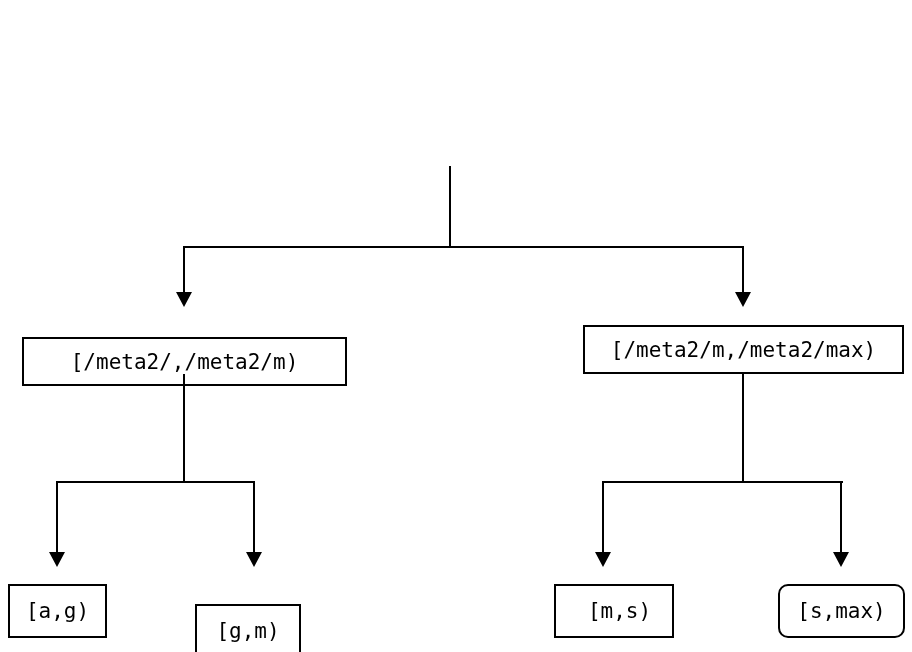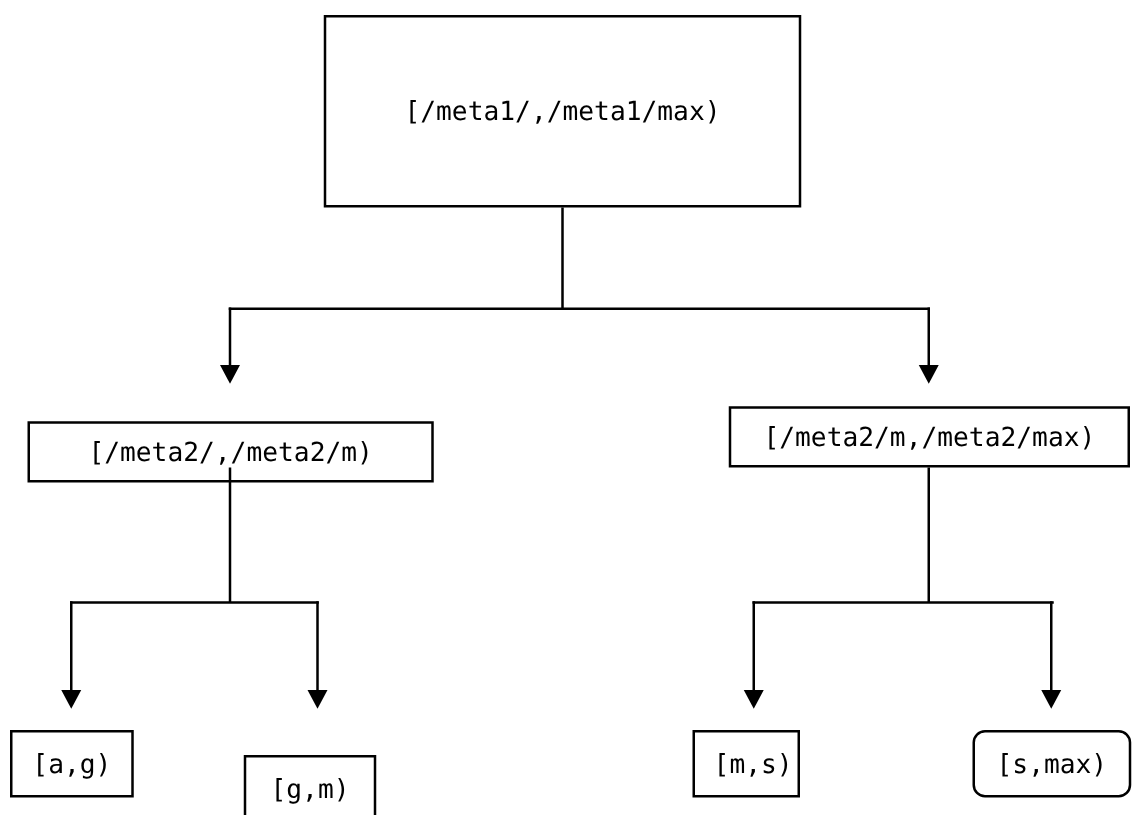--- a/index.html
+++ b/index.html
@@ -30,21 +30,21 @@
     align-items: center;
     justify-content: center;
     font-size: 21px;
     white-space: pre;
   }
   .n-root  { left: 259px; top: 12px;  width: 382px; height: 154px; }
   .n-l2l   { left: 22px;  top: 325px; width: 325px; height: 49px; margin-top: 12px; }
   .n-l2r   { left: 583px; top: 325px; width: 321px; height: 49px; }
   .n-ag    { left: 8px;   top: 584px; width: 99px;  height: 54px; }
   .n-gm    { left: 195px; top: 584px; width: 106px;  height: 54px; margin-top: 20px; }
-  .n-ms    { left: 554px; top: 584px; width: 86px;  height: 54px; padding-left: 11px; }
+  .n-ms    { left: 554px; top: 584px; width: 120px;  height: 54px; padding-left: 11px; }
   .n-smax  { left: 778px; top: 584px; width: 127px; height: 54px; border-radius: 10px; }
 
   .line {
     position: absolute;
     background: var(--line);
   }
   
   .stem-root   { left: 449px; top: 166px; width: 2px;   height: 81px; }
   .h-level1    { left: 183px; top: 246px; width: 561px; height: 2px; }
   .drop-l2l    { left: 183px; top: 246px; width: 2px;   height: 47px; }
@@ -73,21 +73,20 @@
   .a-ag    { left: 49px;  top: 552px; }
   .a-gm    { left: 246px; top: 552px; }
   .a-ms    { left: 595px; top: 552px; }
   .a-smax  { left: 833px; top: 552px; }
 </style>
 </head>
 <body>
 
 <div class="canvas">
 
-  <div class="node n-root">[/meta1/,/meta1/max)</div>
 
   <div class="node n-l2l">[/meta2/,/meta2/m)</div>
 
   <div class="node n-l2r">[/meta2/m,/meta2/max)</div>
 
   <div class="node n-ag">[a,g)</div>
 
   <div class="node n-gm">[g,m)</div>
 
   <div class="node n-ms">[m,s)</div>

